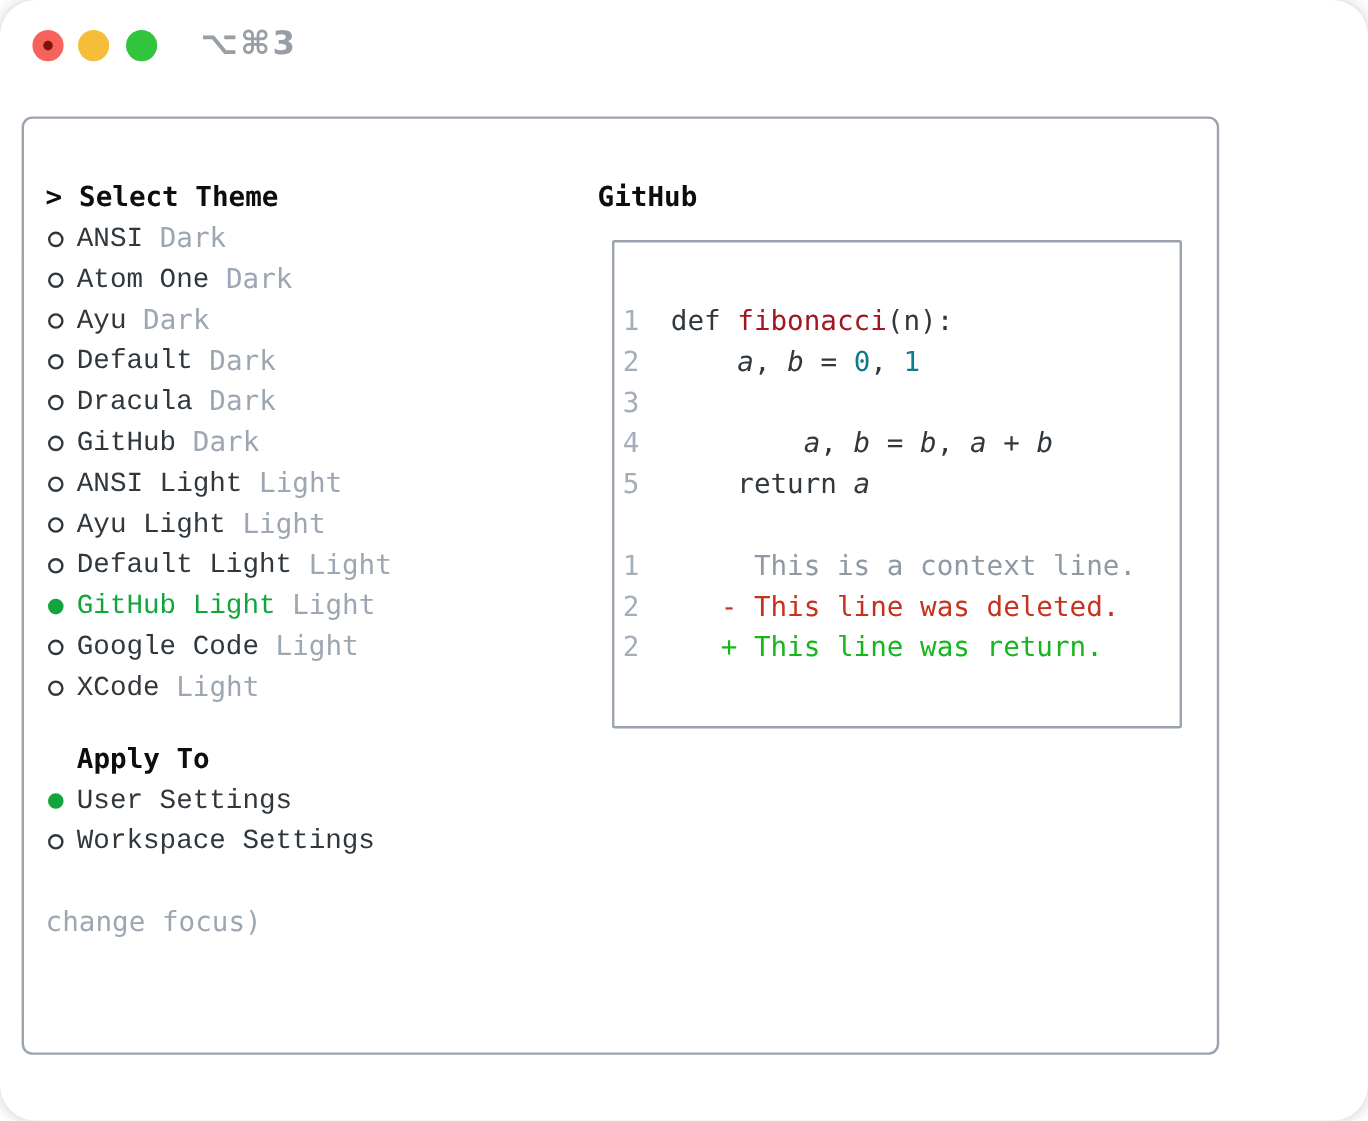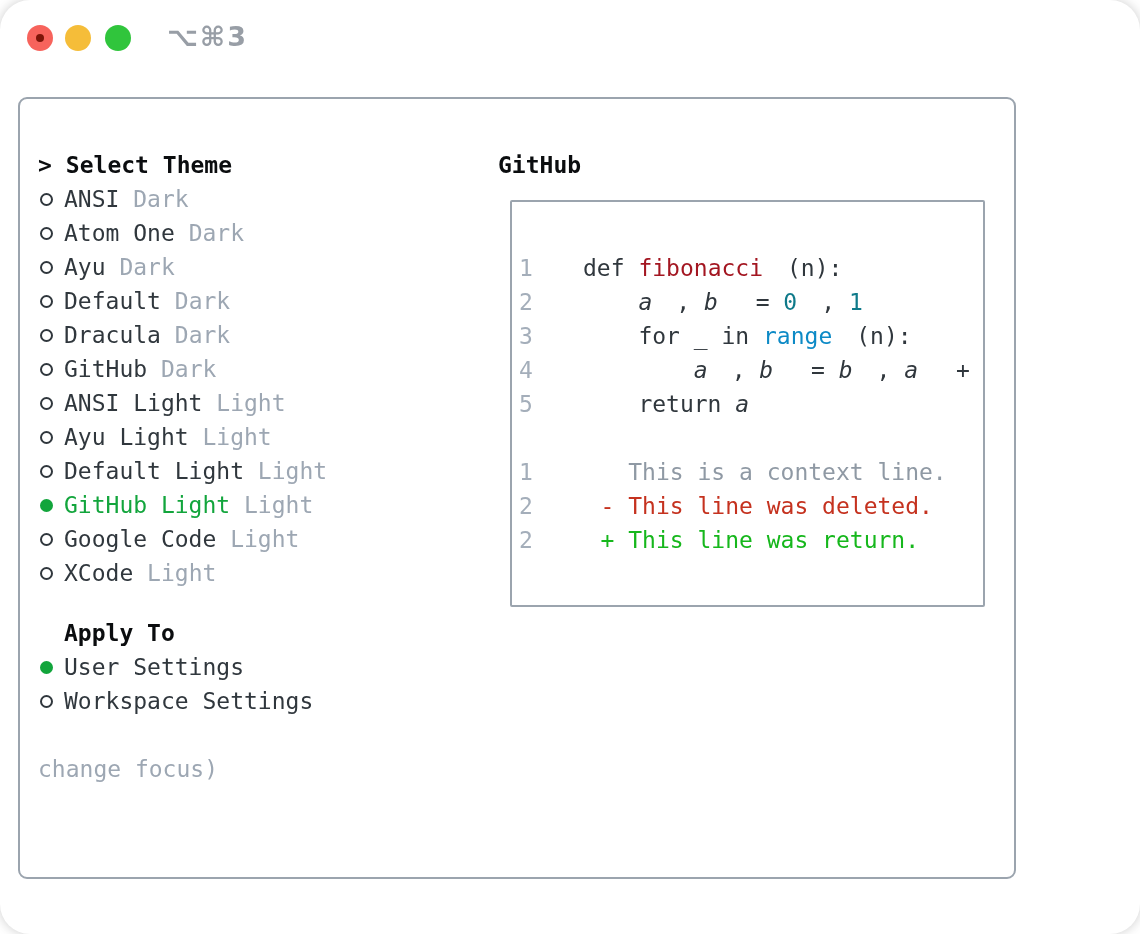--- a/index.html
+++ b/index.html
@@ -27,39 +27,39 @@
   .left-col{position:absolute;left:18px;top:49px;width:440px;}
   .row{display:flex;align-items:center;height:34px;font-size:23px;white-space:pre;}
   .list-heading{font-weight:bold;color:var(--heading);}
   .prompt{margin-right:14px;}
   .bullet{flex:none;width:24px;height:13px;position:relative;margin-right:2px;}
   .bullet::before{
     content:"";position:absolute;left:2px;top:0;width:9px;height:9px;
     border:2px solid var(--text);border-radius:50%;
   }
   .bullet.on::before{border-color:var(--accent-green);background:var(--accent-green);}
-  .nm{color:var(--text);}
+  .nm{color:var(--text);font-family:Liberation Mono, monospace;}
   .nm.sel{color:var(--accent-green);}
   .sfx{color:var(--muted);}
   .apply-heading{font-weight:bold;color:var(--heading);padding-left:26px;margin-top:26px;}
   .opt .nm{color:var(--text);}
   .help{margin-top:34px;color:var(--muted);}
   
   .preview-heading{
     position:absolute;left:478px;top:49px;height:34px;line-height:34px;
     font-size:23px;font-weight:bold;color:var(--heading);
   }
   .preview-box{
     position:absolute;left:490px;top:101px;width:475px;height:407px;
     border:2px solid var(--border);border-radius:2px;background:#fff;
     padding:49px 0 0 7px;box-sizing:border-box;overflow:hidden;
   }
   .ln{flex:none;width:40px;color:var(--line-number);}
   .code{white-space:pre;}
-  .t-text{color:var(--text);margin-left:24px;}
+  .t-text{color:var(--text);}
   .t-func{color:var(--func-red);}
   .t-num{color:var(--num-teal);}
   .t-builtin{color:var(--builtin-blue);}
   .t-var{color:var(--text);font-style:italic;}
   .d-context{color:var(--context-gray);}
   .d-deleted{color:var(--deleted-red);text-align:center;}
   .d-added{color:var(--added-green);}
   .gap{height:34px;}
 </style>
 </head>
@@ -102,21 +102,21 @@
       <div class="help">
         <div class="row">change focus)</div>
       </div>
     </div>
 
     <div class="preview-heading">GitHub</div>
     <div class="preview-box">
       <div id="code-lines">
           <div class="row"><span class="ln">1</span><span class="code"><span class="t-text">def </span><span class="t-func">fibonacci</span><span class="t-text">(n):</span></span></div>
           <div class="row"><span class="ln">2</span><span class="code"><span class="t-text">    </span><span class="t-var">a</span><span class="t-text">, </span><span class="t-var">b</span><span class="t-text"> = </span><span class="t-num">0</span><span class="t-text">, </span><span class="t-num">1</span></span></div>
-          <div class="row"><span class="ln">3</span><span class="code"><span class="t-text">    for _ in </span><span class="t-builtin">range</span><span class="t-text">(n):</span></span></div>
+          <div class="row"><span class="ln">3</span></div>
           <div class="row"><span class="ln">4</span><span class="code"><span class="t-text">        </span><span class="t-var">a</span><span class="t-text">, </span><span class="t-var">b</span><span class="t-text"> = </span><span class="t-var">b</span><span class="t-text">, </span><span class="t-var">a</span><span class="t-text"> + </span><span class="t-var">b</span></span></div>
           <div class="row"><span class="ln">5</span><span class="code"><span class="t-text">    return </span><span class="t-var">a</span></span></div>
         </div>
       <div class="gap"></div>
       <div id="diff-lines">
           <div class="row"><span class="ln">1</span><span class="code d-context">     This is a context line.</span></div>
           <div class="row"><span class="ln">2</span><span class="code d-deleted">   - This line was deleted.</span></div>
           <div class="row"><span class="ln">2</span><span class="code d-added">   + This line was return.</span></div>
         </div>
     </div>

